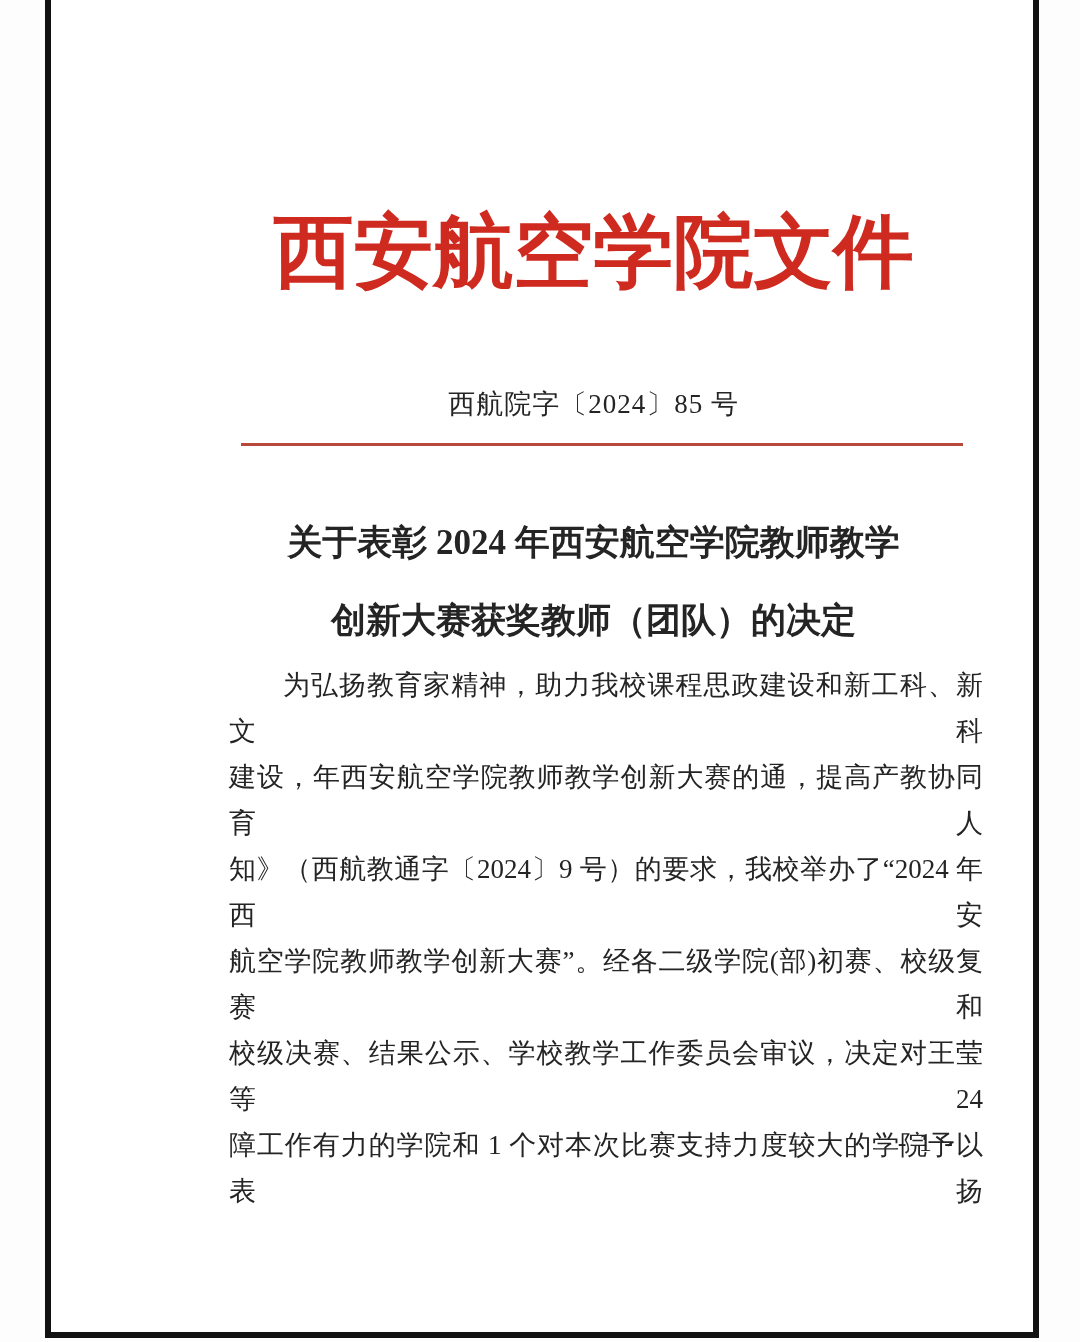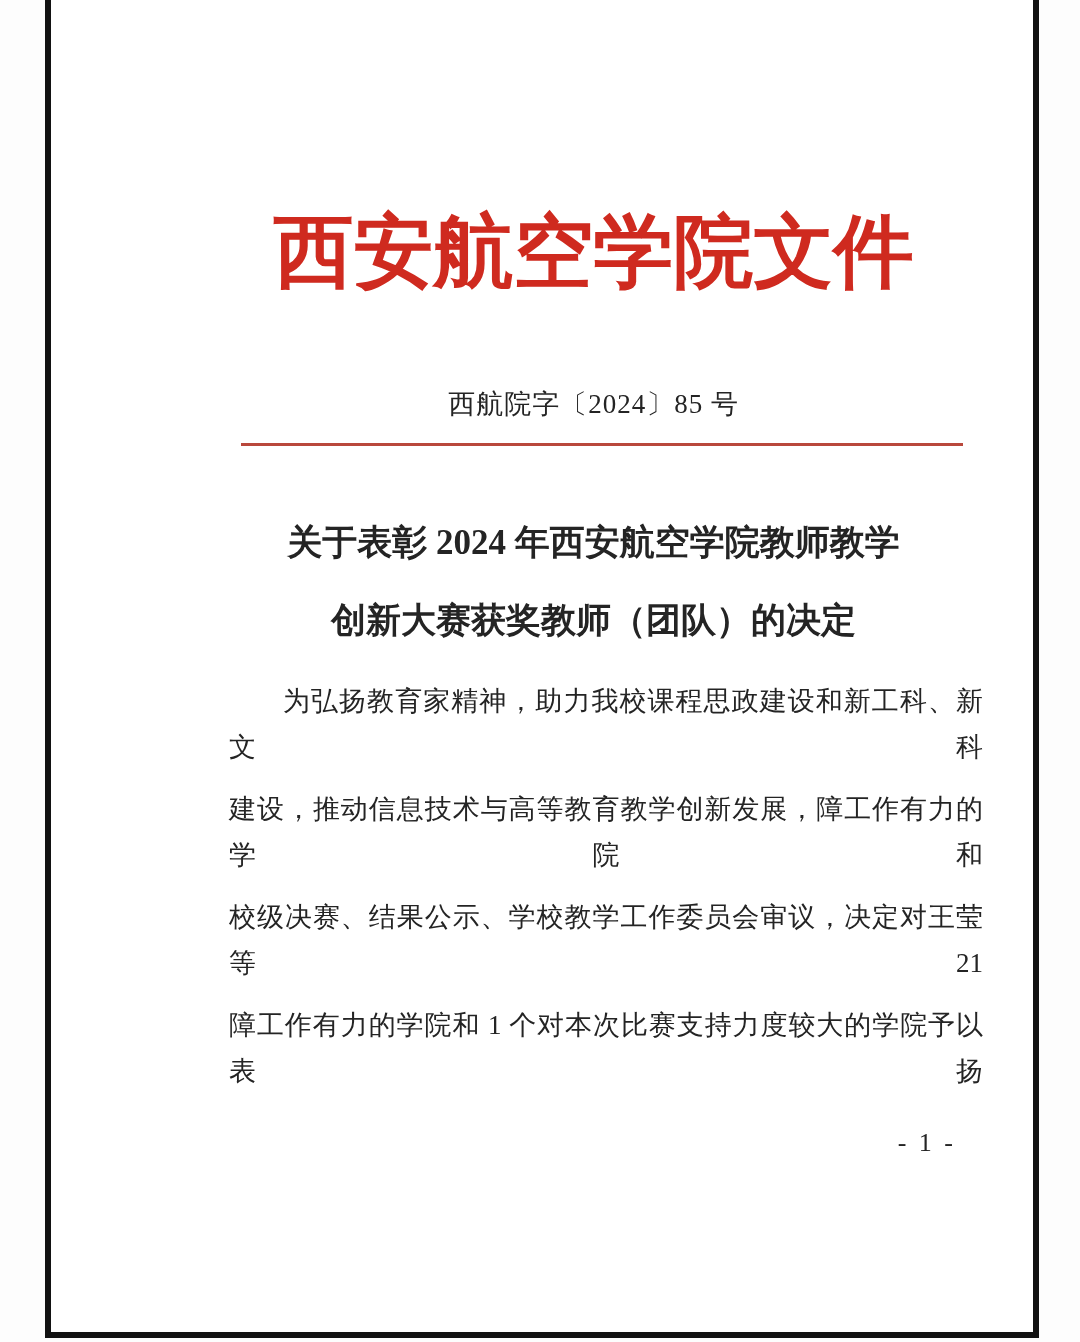--- a/index.html
+++ b/index.html
@@ -75,21 +75,20 @@
     position: absolute;
     top: 682px;
     left: 127px;
     width: 754px;
     font-size: 27px;
     line-height: 46px;
   }
   .body-line {
     text-align: justify;
     text-align-last: justify;
-    margin-top: 16px;
   }
   .body-line:nth-child(1),
   .body-line:nth-child(10) { text-indent: 2em; }
   .body-line:nth-child(9) { text-align-last: left; }
   .page-number {
     position: absolute;
     top: 1148px;
     right: 129px;
     font-size: 26px;
     line-height: 30px;
@@ -109,21 +108,23 @@
 
     <div class="red-rule"></div>
 
     <div class="doc-title">
       <div>关于表彰 2024 年西安航空学院教师教学</div>
       <div>创新大赛获奖教师（团队）的决定</div>
     </div>
 
     <div class="body-text">
         <div class="body-line">为弘扬教育家精神，助力我校课程思政建设和新工科、新文科</div>
-        <div class="body-line">建设，推动信息技术与高等教育教学创新发展，障工作有力的学院和</div>
-        <div class="body-line">校级决赛、结果公示、学校教学工作委员会审议，决定对王莹等 21</div>
+        <div class="body-line">建设，年西安航空学院教师教学创新大赛的通，提高产教协同育人</div>
+        <div class="body-line">知》（西航教通字〔2024〕9 号）的要求，我校举办了“2024 年西安</div>
+        <div class="body-line">航空学院教师教学创新大赛”。经各二级学院(部)初赛、校级复赛和</div>
+        <div class="body-line">校级决赛、结果公示、学校教学工作委员会审议，决定对王莹等 24</div>
         <div class="body-line">障工作有力的学院和 1 个对本次比赛支持力度较大的学院予以表扬</div>
       </div>
 
     <div class="page-number">- 1 -</div>
 
   </div>
 </div>
 
 </body></html>

